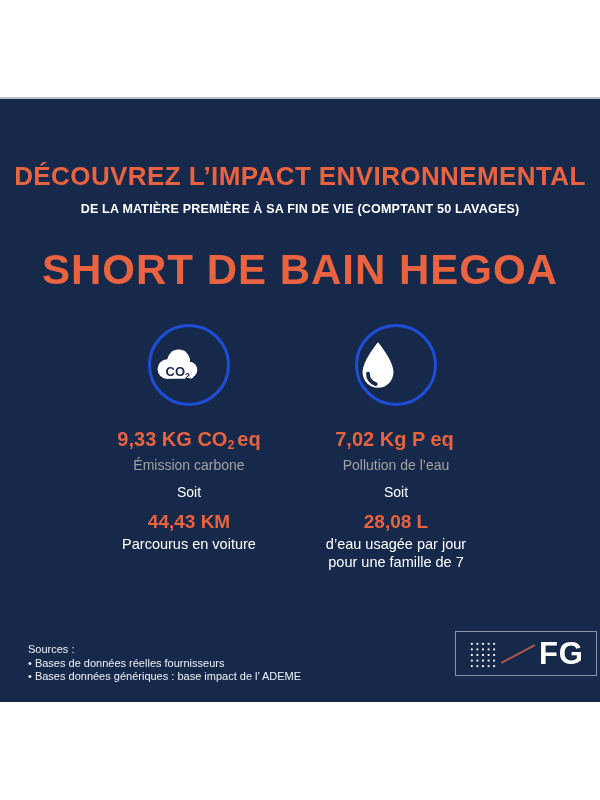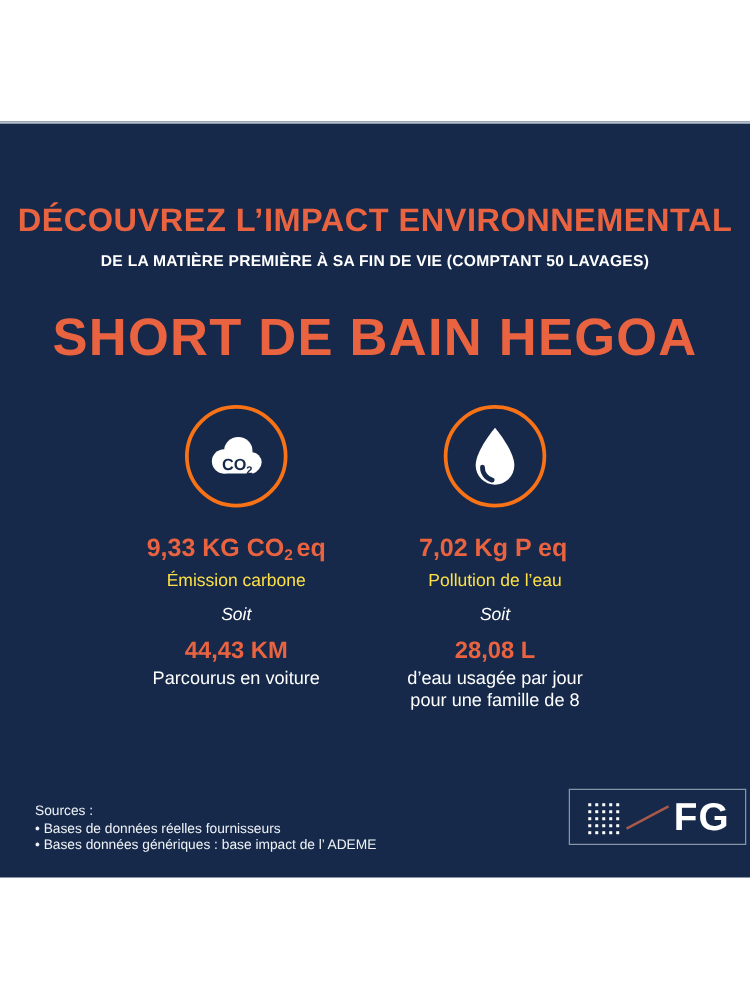--- a/index.html
+++ b/index.html
@@ -39,45 +39,45 @@
   .metric-col {
     position: absolute; top: 225px;
     width: 220px;
     text-align: center;
   }
   .metric-col.left  { left: 79px; }
   .metric-col.right { left: 286px; }
   .ring {
     width: 82px; height: 82px;
     margin: 0 auto;
-    border: 3px solid #f97316;
+    border: 3px solid #1d4ed8;
     border-radius: 50%;
     box-sizing: border-box;
-    display: flex; align-items: center; justify-content: center;
+    display: flex; align-items: center; justify-content: flex-start;
   }
   .metric-value {
     margin-top: 20px;
     color: #EA6340;
     font-size: 20px; font-weight: bold;
     line-height: 26px;
   }
   .value-sub {
     font-size: 0.62em;
     position: relative; top: 0.28em;
   }
   .value-tail { margin-left: 3px; }
   .metric-label {
     margin-top: 2px;
-    color: #fde047;
+    color: #a3a3a3;
     font-size: 14px; line-height: 17px;
   }
   .soit {
     margin-top: 10px;
     color: #FFFFFF;
-    font-size: 14px; line-height: 17px; font-style: italic;
+    font-size: 14px; line-height: 17px;
   }
   .equiv-value {
     margin-top: 8px;
     color: #EA6340;
     font-size: 19px; font-weight: bold;
     line-height: 26px;
   }
   .equiv-label {
     margin-top: 0;
     color: #FFFFFF;
@@ -148,21 +148,21 @@
       <svg width="40" height="50" viewBox="0 0 44 54">
         <path fill="#FFFFFF" d="M22 2 C22 2 5 22 5 35 a17 17 0 0 0 34 0 C39 22 22 2 22 2 Z"></path>
         <path d="M11 36.5 a11.5 11.5 0 0 0 8.5 11.5" stroke="#16294A" stroke-width="4.2" fill="none" stroke-linecap="round"></path>
       </svg>
     </div>
     <div class="metric-value"><span>7,02 Kg P eq</span><span class="value-sub"></span><span class="value-tail"></span></div>
     <div class="metric-label">Pollution de l’eau</div>
     <div class="soit">Soit</div>
     <div class="equiv-value">28,08 L</div>
     <div class="equiv-label">d’eau usagée par jour
-pour une famille de 8</div>
+pour une famille de 7</div>
   </div>
 
   <div class="sources">
     <div>Sources :</div>
     <div>• Bases de données réelles fournisseurs</div>
     <div>• Bases données génériques : base impact de l’ ADEME</div>
   </div>
 
   <div class="logo-box">
     <div class="dot-grid"></div>

